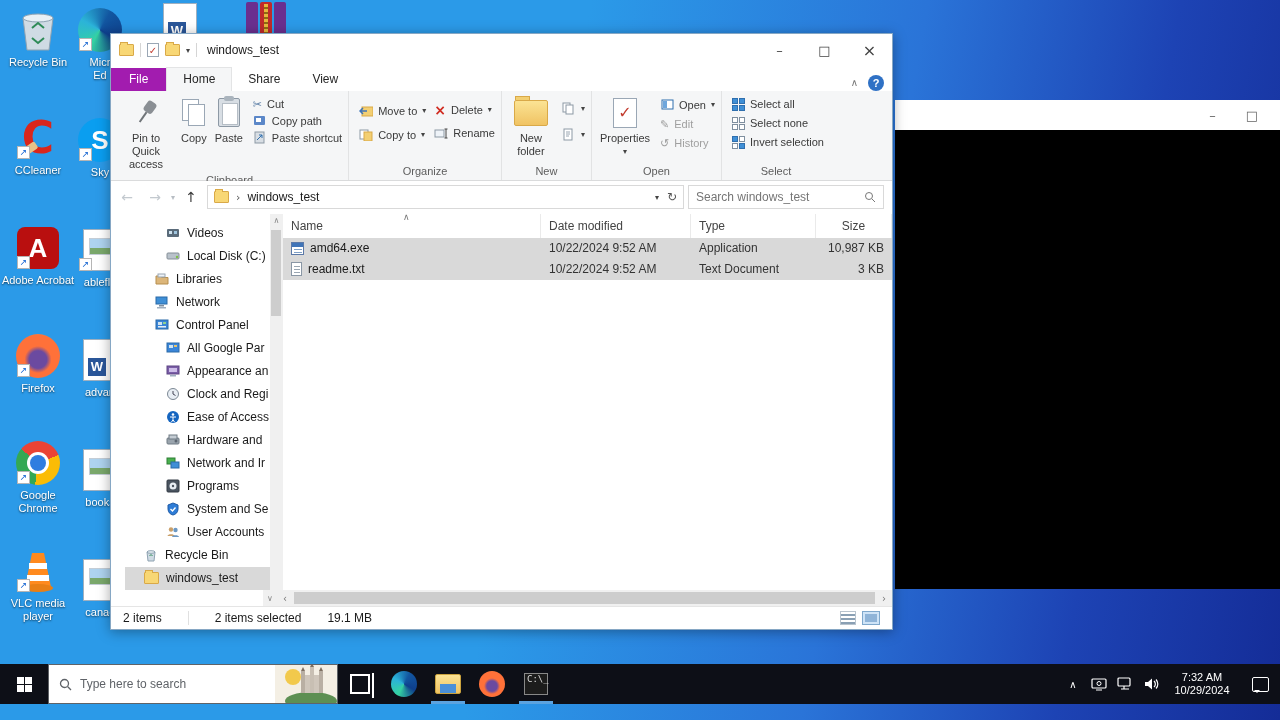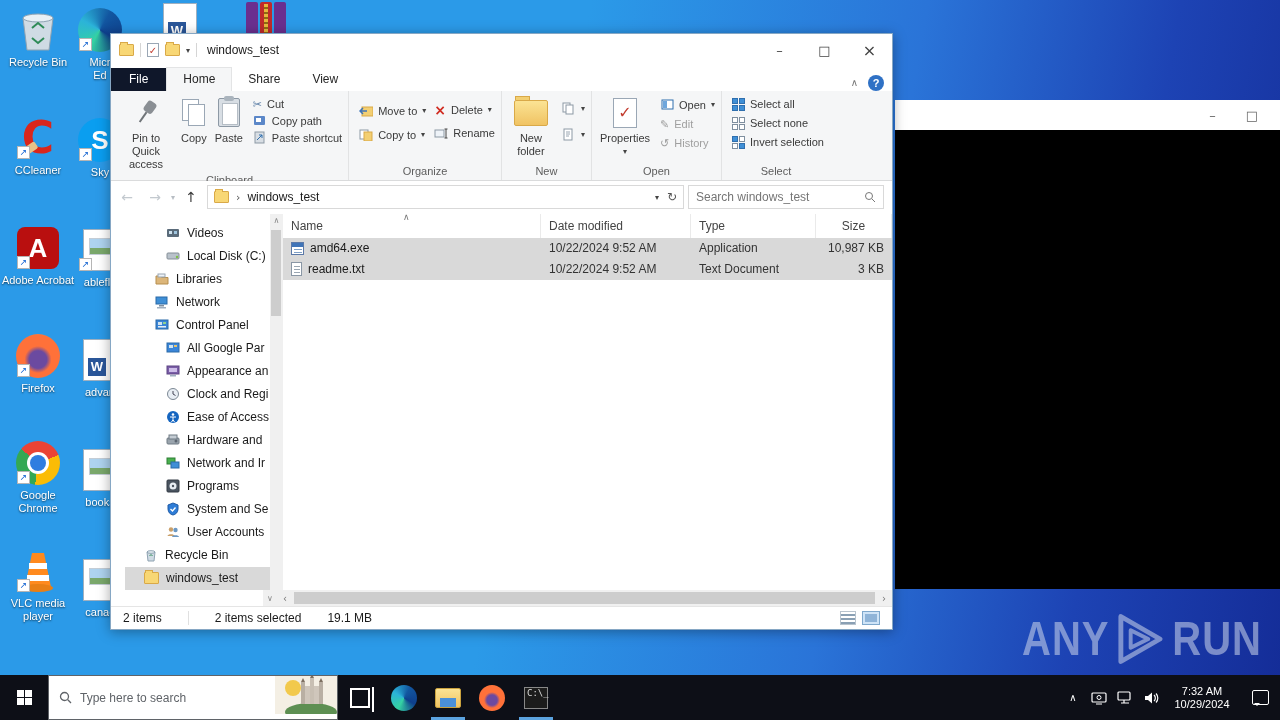--- a/index.html
+++ b/index.html
@@ -55,21 +55,21 @@
   .title-text { margin-left:10px; font-size:12px; color:#1a1a1a; }
   .cap-btns { margin-left:auto; display:flex; height:32px; }
   .cap { width:45px; display:flex; align-items:center; justify-content:center; color:#444; font-size:13px; }
   .fold14 { width:15px; height:12px; background:#f8d775; border:1px solid #d9a948; border-radius:1px; position:relative; }
   .fold14::before { content:""; position:absolute; left:0; top:-3px; width:6px; height:2px; background:#f8d775; border:1px solid #d9a948; border-bottom:none; }
   .check-doc { width:12px; height:14px; background:#fff; border:1px solid #9aa7b5; color:#c23b2e; font-size:10px; line-height:13px; text-align:center; font-weight:bold; }
   .tiny-caret { font-size:8px; color:#444; font-family:"DejaVu Sans",sans-serif; }
 
   .tabs { height:25px; display:flex; align-items:flex-end; background:#fff; }
   .tab { padding:4px 16px 5px; font-size:12px; color:#262626; }
-  .tab-file { background:#0f172a; color:#fff; padding:4px 18px 5px;text-align:right; }
+  .tab-file { background:#a21caf; color:#fff; padding:4px 18px 5px;text-align:right; }
   .tab-active { background:#f5f6f7; border:1px solid #e3e4e5; border-bottom:none; }
   .tabs-right { margin-left:auto; display:flex; align-items:center; gap:10px; padding-right:8px; }
   .collapse { color:#777; font-size:10px; font-family:"DejaVu Sans",sans-serif; }
   .help { width:16px; height:16px; border-radius:50%; background:#2f71c5; color:#fff; font-size:11px; font-weight:bold; display:flex; align-items:center; justify-content:center; }
 
   .ribbon { height:90px; background:#f5f6f7; border-bottom:1px solid #dadbdc; display:flex; }
   .rgroup { display:flex; flex-direction:column; border-right:1px solid #e2e3e4; padding:3px 4px 0; }
   .rg-content { flex:1; display:flex; align-items:flex-start; }
   .rg-label { text-align:center; color:#5d5d5d; font-size:11px; padding:1px 0 3px; }
   .big-btn { display:flex; flex-direction:column; align-items:center; padding:2px 4px; font-size:11px; color:#3a3a3a; text-align:center; line-height:13px; }
@@ -142,21 +142,21 @@
   .hs-thumb { flex:1; height:12px; background:#cdcdcd; margin:0 1px; }
 
   .statusbar { height:23px; border-top:1px solid #e5e5e5; display:flex; align-items:center; padding:0 12px; gap:26px;text-align:center; }
   .sb-sep { width:1px; height:14px; background:#e0e0e0; }
   .sb-right { margin-left:auto; display:flex; gap:6px; align-items:center; }
   .view-ic1 { width:16px; height:14px; border:1px solid #b9c4ce; background:repeating-linear-gradient(#fff 0 2px,#8aa0b4 2px 4px); }
   .view-ic2 { width:18px; height:14px; border:1px solid #7fa8cc; background:#cfe4f7; position:relative; }
   .view-ic2::before { content:""; position:absolute; left:2px; top:2px; right:2px; bottom:2px; background:#8fb4d8; }
 
   
-  .taskbar { position:absolute; left:0; bottom:0; width:1280px; height:45px; background:#0d0f17; z-index:10;
+  .taskbar { position:absolute; left:0; bottom:16px; width:1280px; height:40px; background:#0d0f17; z-index:10;
     display:flex; align-items:stretch; }
   .start { width:48px; display:flex; align-items:center; justify-content:center; }
   .winlogo { display:grid; grid-template-columns:7px 7px; grid-template-rows:7px 7px; gap:1px; }
   .winlogo i { background:#fff; display:block; }
   .tsearch { width:290px; background:#fff; border:1px solid #5f6368; display:flex; align-items:center; gap:8px; padding-left:10px; color:#5f6368; position:relative; overflow:hidden; }
   .castle { position:absolute; right:0; top:0; width:62px; height:38px; }
   .tbtn { width:44px; display:flex; align-items:center; justify-content:center; position:relative; }
   .active-bar { position:absolute; left:5px; right:5px; bottom:0; height:3px; background:#5ba3e0; }
   .taskview { width:20px; height:20px; border:2px solid #fff; position:relative; }
   .taskview::before { content:""; position:absolute; right:-6px; top:2px; width:2px; height:12px; background:#fff; box-shadow:0 -5px 0 #fff,0 8px 0 #fff; }
@@ -308,28 +308,20 @@
   </div>
 
   <div class="bg-window">
     <div class="bg-titlebar">
       <span class="glyph">–</span>
       <span class="glyph">□</span>
     </div>
     <div class="bg-body"></div>
   </div>
 
-  <div class="watermark">
-    <span class="wm-txt">ANY</span>
-    <svg width="52" height="56" viewBox="0 0 52 56">
-      <polygon points="6,5 46,28 6,51" fill="none" stroke="rgba(205,215,235,0.55)" stroke-width="5" stroke-linejoin="round"></polygon>
-      <polygon points="16,19 34,28 16,37" fill="none" stroke="rgba(205,215,235,0.55)" stroke-width="4" stroke-linejoin="round"></polygon>
-    </svg>
-    <span class="wm-txt">RUN</span>
-  </div>
 
   <div class="window">
 
     <div class="titlebar">
       <div class="qat">
         <span class="fold14"></span>
         <span class="qat-sep"></span>
         <span class="check-doc glyph">✓</span>
         <span class="fold14"></span>
         <span class="tiny-caret">▾</span>

